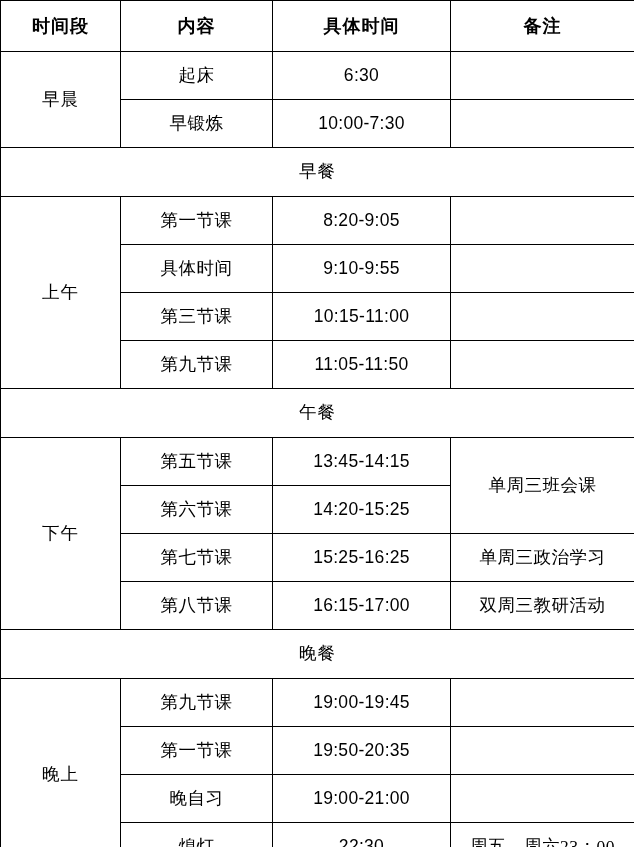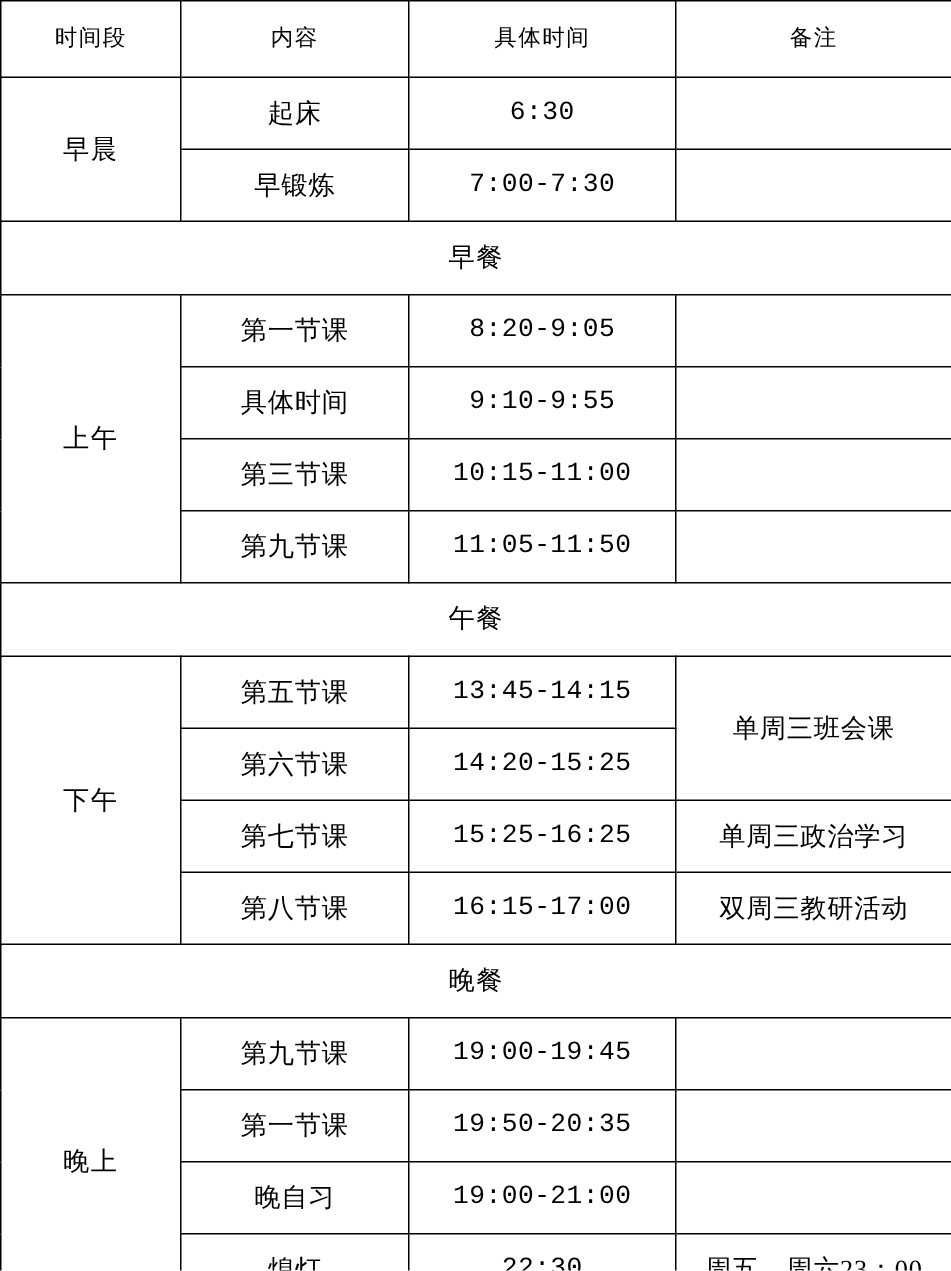--- a/index.html
+++ b/index.html
@@ -28,41 +28,41 @@
   #schedule-table td, #schedule-table th {
     border: 1px solid #000000;
     text-align: center;
     vertical-align: middle;
     padding: 2px 3px;
     font-weight: normal;
     font-size: 17.5px;
     line-height: 1.25;
   }
   #schedule-table thead th {
-    font-weight: normal;
-    font-size: 15px;
+    font-weight: bold;
+    font-size: 18px;
     letter-spacing: 1px;
     height: 46px;
   }
   td.period-cell {
     font-size: 18px;
     letter-spacing: 1px;
   }
   td.meal-cell {
     font-size: 18px;
     letter-spacing: 1px;
     height: 44px;
   }
   td.content-cell {
     font-size: 17.5px;
     letter-spacing: 0.5px;
   }
   td.time-cell {
     font-size: 17.5px;
-    font-family: Liberation Mono, monospace;
+    font-family: Liberation Sans, sans-serif;
     letter-spacing: 0.3px;
   }
   td.remark-cell {
     font-size: 17.5px;
     letter-spacing: 0.5px;
     margin-left: 23px;
   }
   .row-std { height: 48px; }
 </style>
 </head>
@@ -86,21 +86,21 @@
   <tbody>
 
     <tr class="row-std">
       <td class="period-cell" rowspan="2">早晨</td>
       <td class="content-cell">起床</td>
       <td class="time-cell">6:30</td>
       <td class="remark-cell"></td>
     </tr>
     <tr class="row-std">
       <td class="content-cell">早锻炼</td>
-      <td class="time-cell">7:00-7:30</td>
+      <td class="time-cell">10:00-7:30</td>
       <td class="remark-cell"></td>
     </tr>
 
     <tr>
       <td class="meal-cell" colspan="4">早餐</td>
     </tr>
 
     <tr class="row-std">
       <td class="period-cell" rowspan="4">上午</td>
       <td class="content-cell">第一节课</td>

